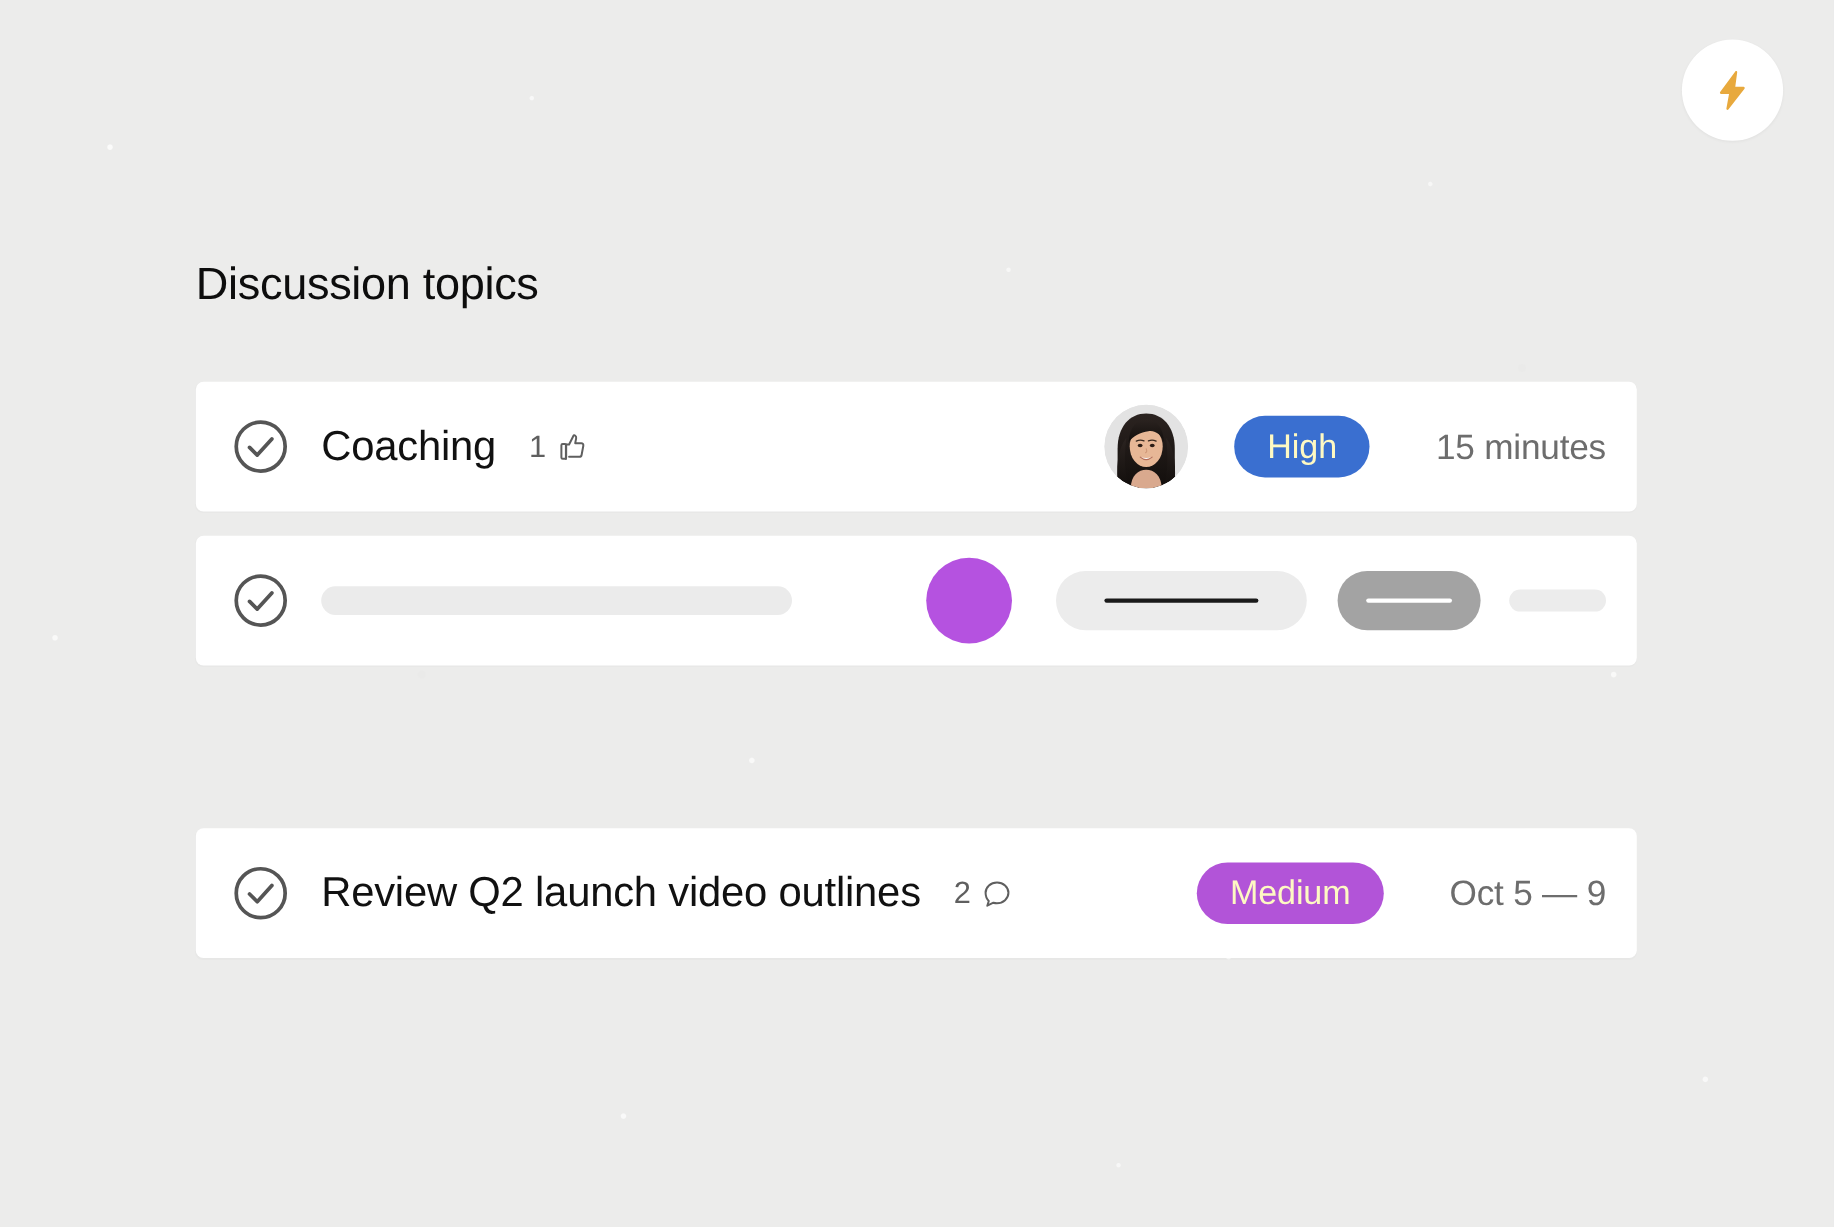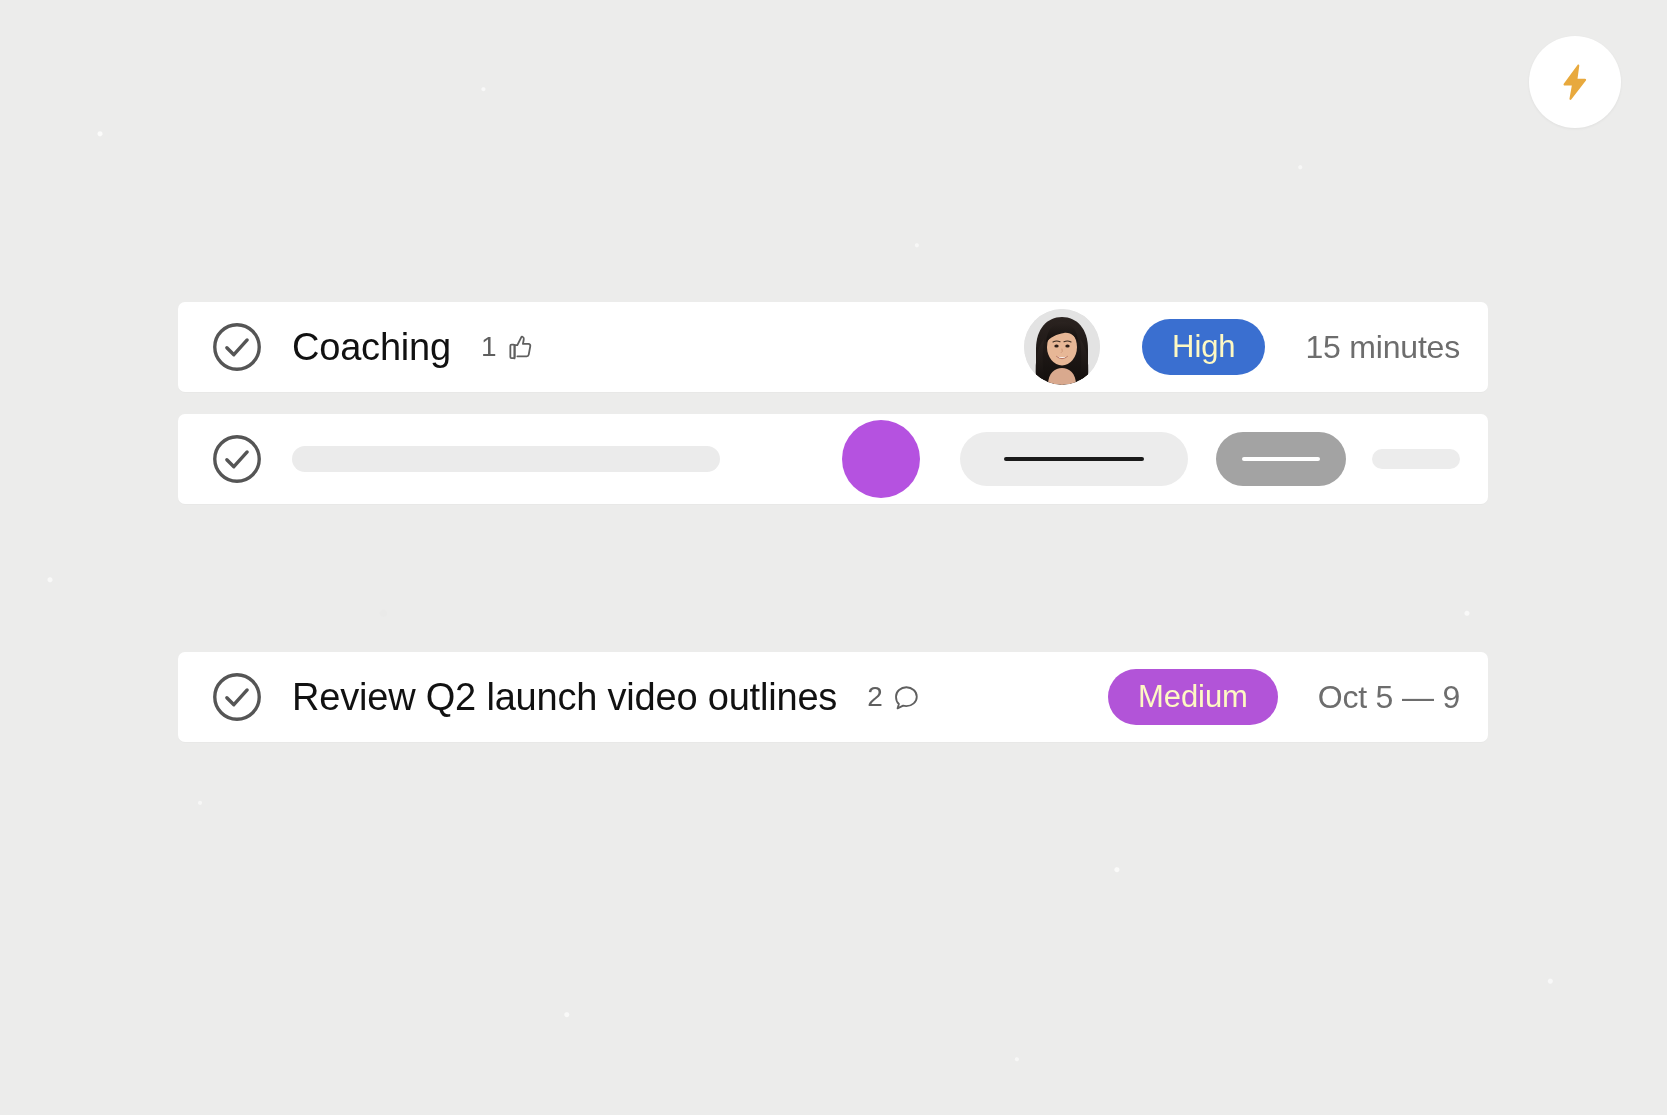--- a/index.html
+++ b/index.html
@@ -60,21 +60,21 @@
     font-weight:400;
     color:#0d0d0d;
     letter-spacing:-.3px;
     line-height:1.1;
   }
   .section-title.second { margin-top:0; }
 
   .card {
     background:#ffffff;
     border-radius:7px;
-    height:90px;
+    height:118px;
     display:flex;
     align-items:center;
     padding:0 28px 0 30px;
     box-shadow:0 1px 1px rgba(0,0,0,.02);
   }
 
   .row-gap { height:22px; }
 
   
   .check-circle { flex:0 0 auto; width:58px; display:flex; align-items:center; }
@@ -120,21 +120,21 @@
     color:#fef9c3;
     font-size:31px;
     letter-spacing:-.1px;
   }
 
   .right-text {
     flex:0 0 auto;
     color:#6d6d6d;
     font-size:32px;
     letter-spacing:-.2px;
-    margin-left:40px;
+    margin-left:60px;
     white-space:nowrap;
   }
 
   
   .sk-bar {
     height:26px;
     border-radius:13px;
     background:#ebebeb;
     margin-left:26px;
     width:428px;
@@ -174,20 +174,21 @@
 <div class="fab">
   <span>
     <svg viewBox="0 0 24 24" fill="#e8a93d" aria-hidden="true">
       <path d="M13.6 1.2 L4.9 13.1 c-.35.48-.02 1.15.58 1.15 H10 l-1.5 8.3 c-.12.66.72 1.03 1.12.49 L18.9 11.1 c.36-.48.02-1.15-.58-1.15 H13.6 l1.1-8.2 c.09-.67-.75-1.02-1.1-.55 Z"></path>
     </svg>
   </span>
 </div>
 
 <div class="content">
 
+  <h2 class="section-title">Discussion topics</h2>
   <div class="heading-gap-bottom"></div>
 
   <div class="card">
     <span class="check-circle">
       <svg viewBox="0 0 24 24" fill="none" stroke="#555555" stroke-width="1.4" stroke-linecap="round" stroke-linejoin="round" aria-hidden="true">
         <circle cx="12" cy="12" r="9.2"></circle>
         <path d="M7.8 12.3 l2.9 2.9 l5.5 -6.1"></path>
       </svg>
     </span>
     <span class="title-text">Coaching</span>

